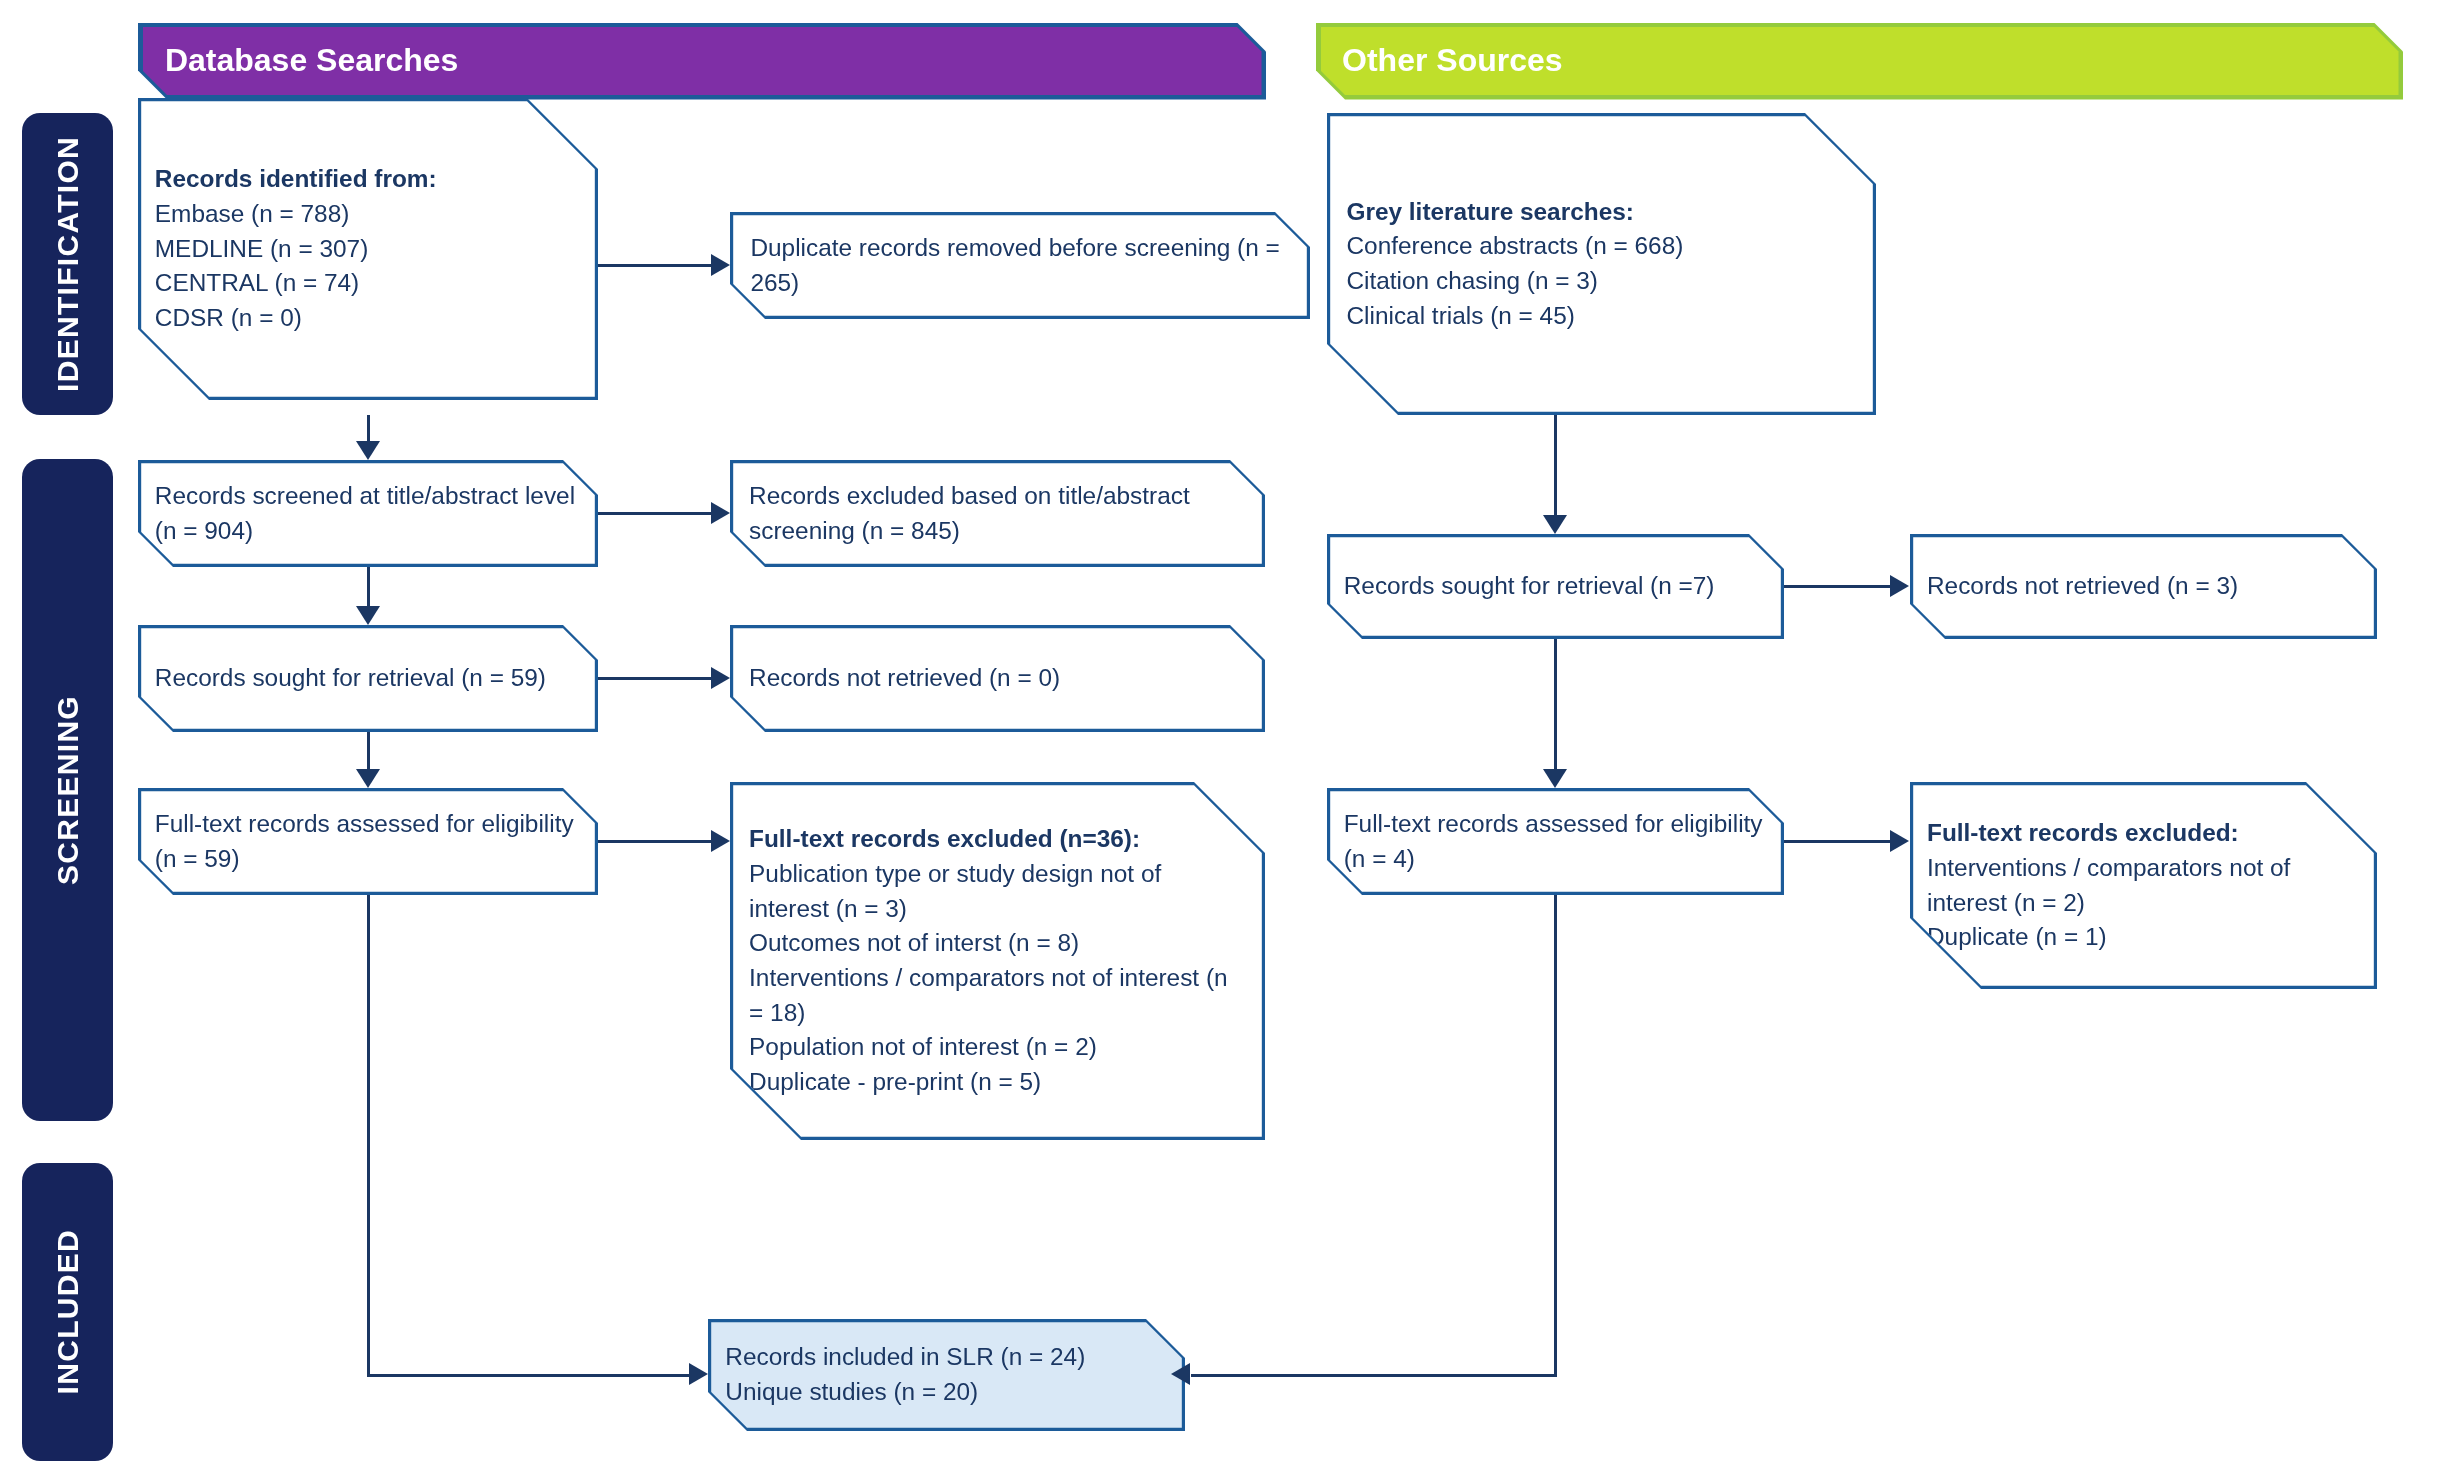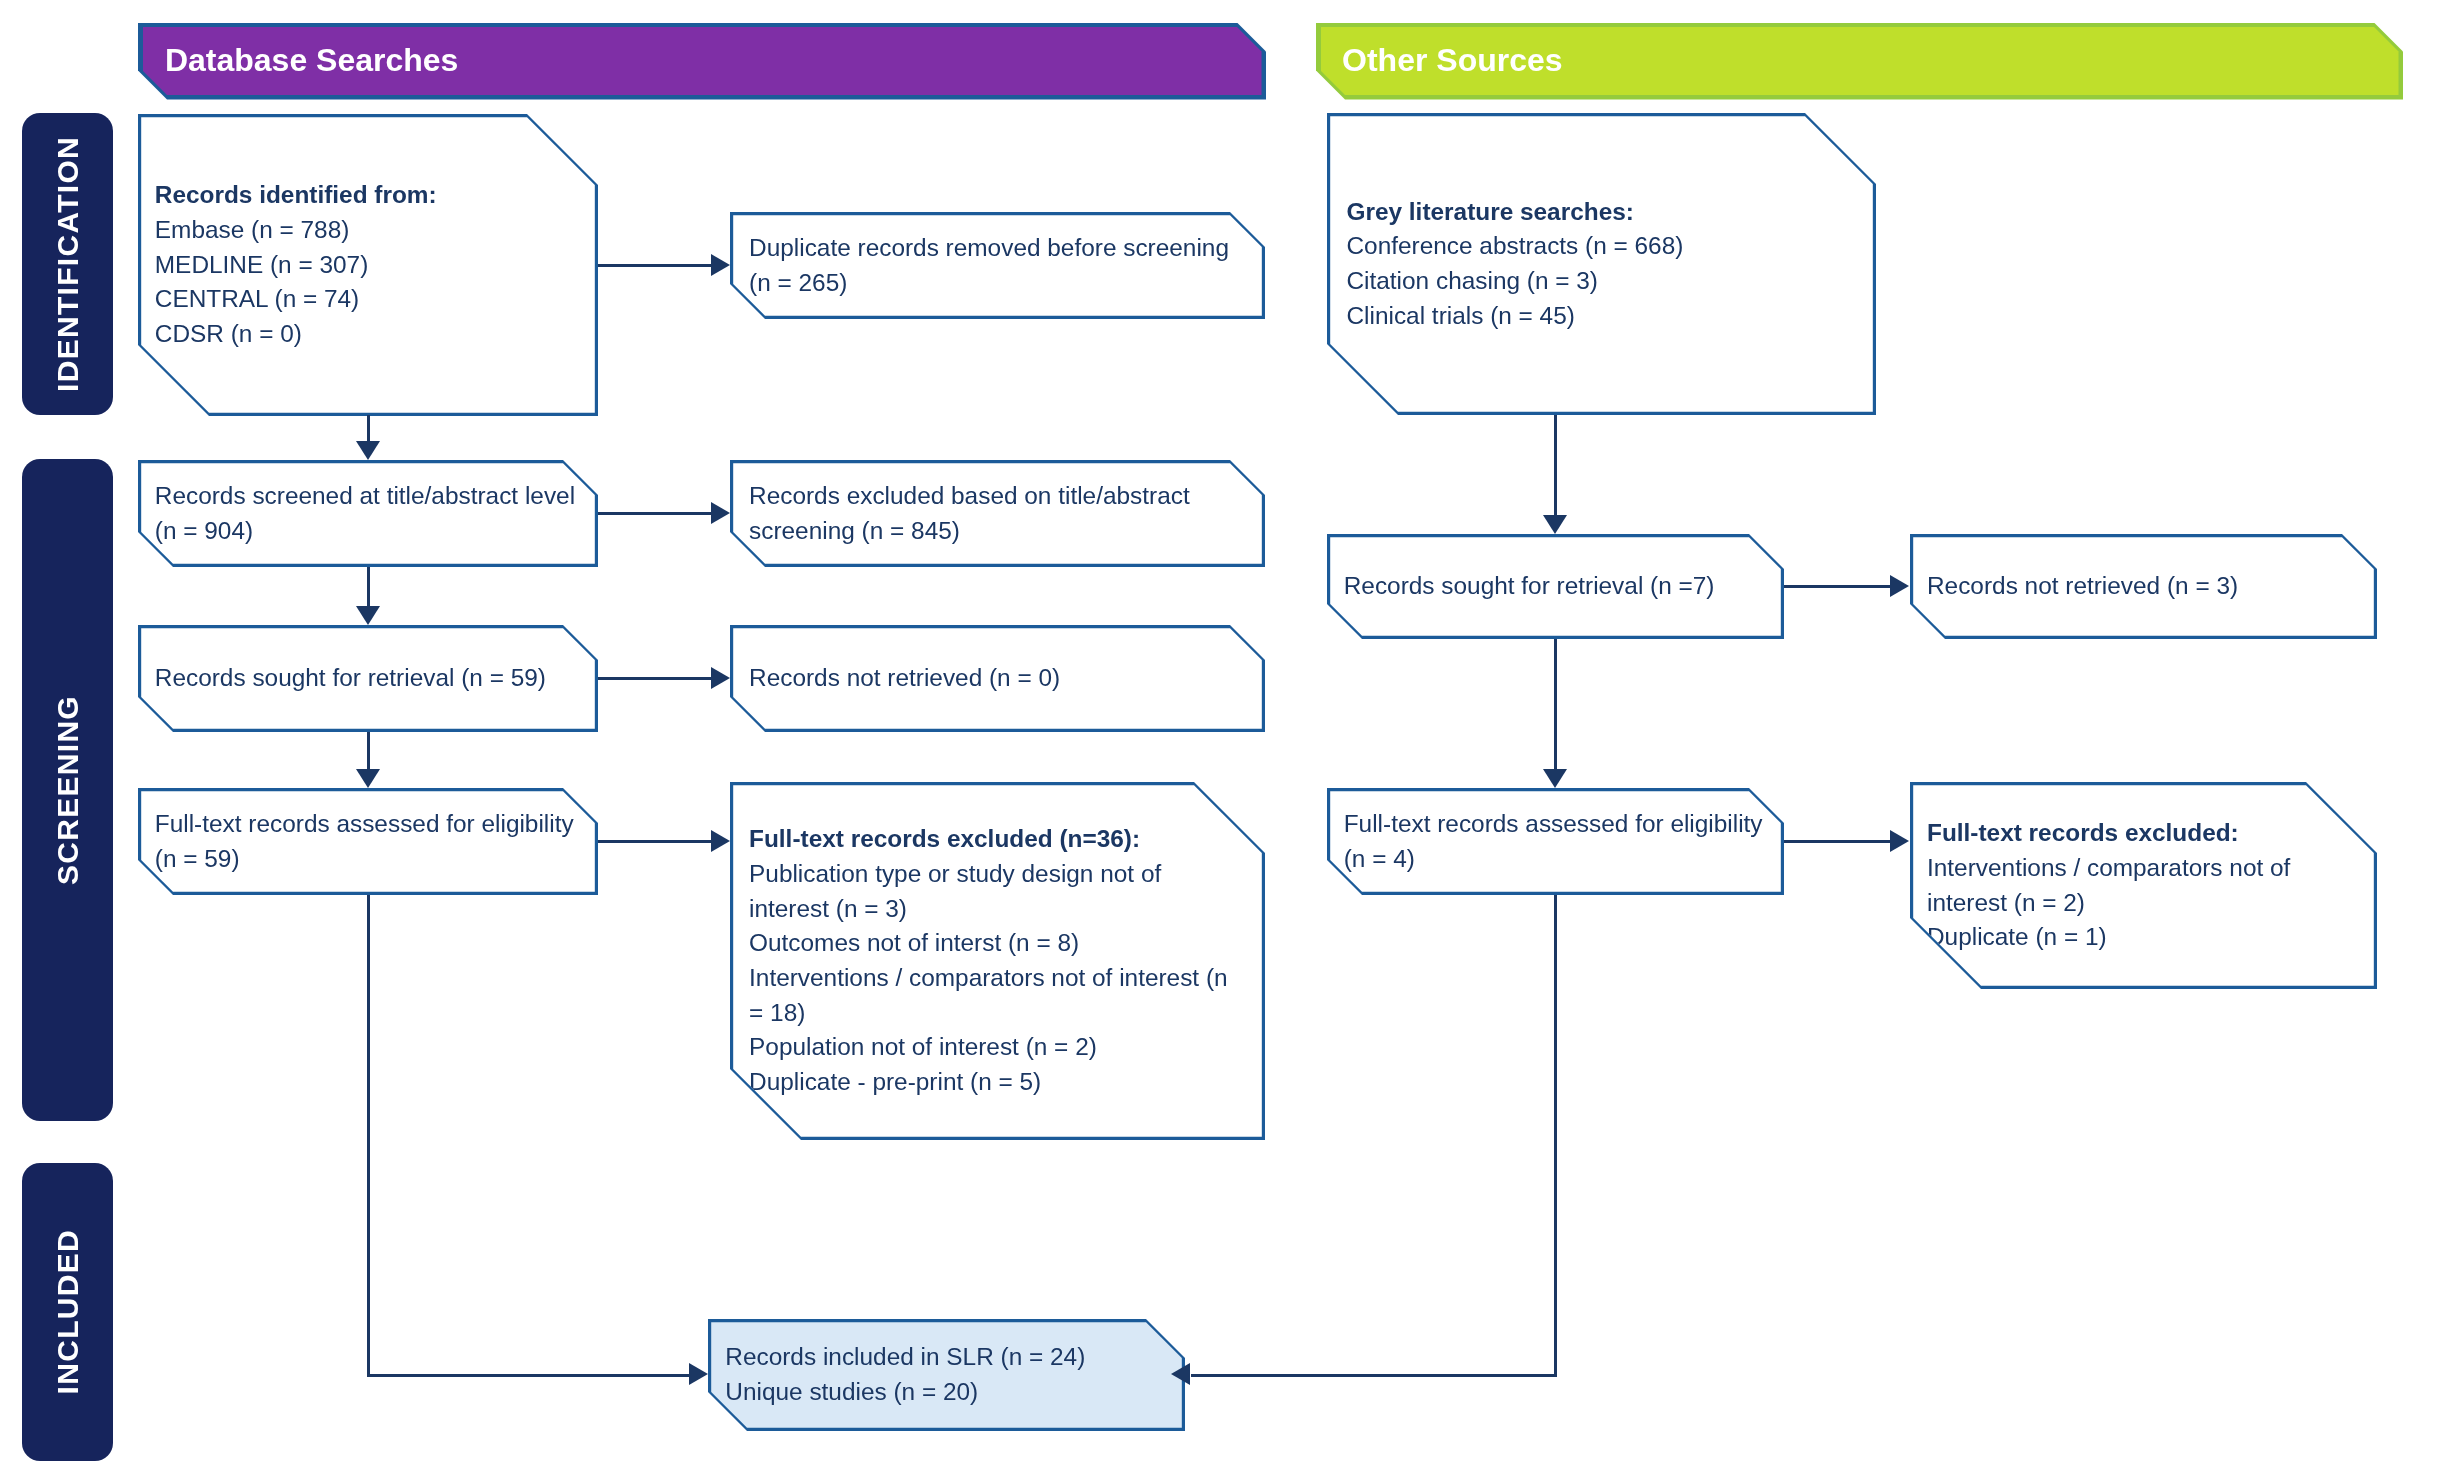--- a/index.html
+++ b/index.html
@@ -76,21 +76,21 @@
   <div class="side" style="top:113px;height:302px;">
     <span>IDENTIFICATION</span>
   </div>
   <div class="side" style="top:459px;height:662px;">
     <span>SCREENING</span>
   </div>
   <div class="side" style="top:1163px;height:298px;">
     <span>INCLUDED</span>
   </div>
 
-  <div class="snip box bigcut" style="left:138px;top:114px;width:460px;height:302px;">
+  <div class="snip box bigcut" style="left:138px;top:98px;width:460px;height:302px;">
     <div class="inner">
         <div class="content">
       <div class="t">Records identified from:</div>
       <div>
             <div>Embase (n = 788)</div>
             <div>MEDLINE (n = 307)</div>
             <div>CENTRAL (n = 74)</div>
             <div>CDSR (n = 0)</div>
           </div>
     </div>
@@ -120,21 +120,21 @@
   <div class="snip box" style="left:138px;top:788px;width:460px;height:107px;">
     <div class="inner">
         <div class="content">
       <div>
             <div>Full-text records assessed for eligibility (n = 59)</div>
           </div>
     </div>
       </div>
   </div>
 
-  <div class="snip box" style="left:730px;top:212px;width:535px;height:107px;">
+  <div class="snip box" style="left:730px;top:212px;width:580px;height:107px;">
     <div class="inner">
         <div class="content">
       <div>
             <div>Duplicate records removed before screening (n = 265)</div>
           </div>
     </div>
       </div>
   </div>
 
   <div class="snip box" style="left:730px;top:460px;width:535px;height:107px;">

